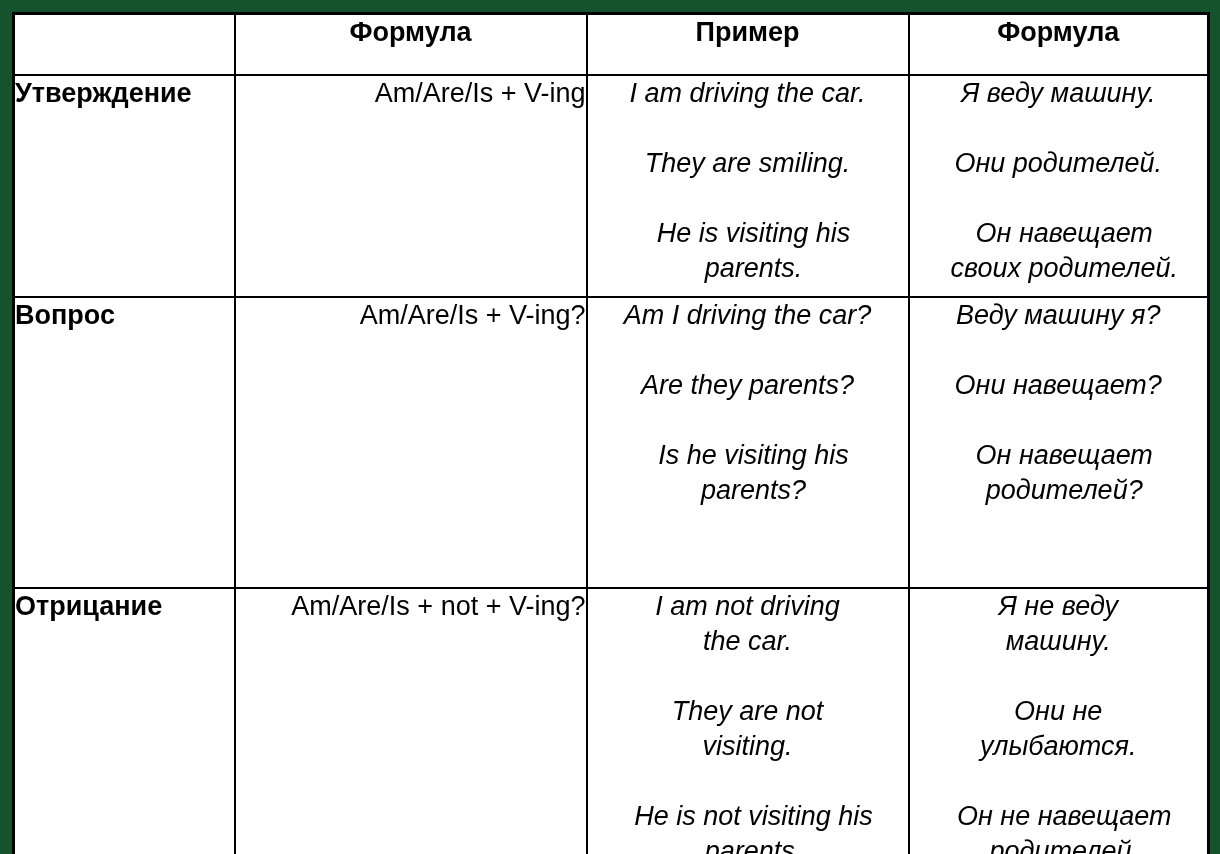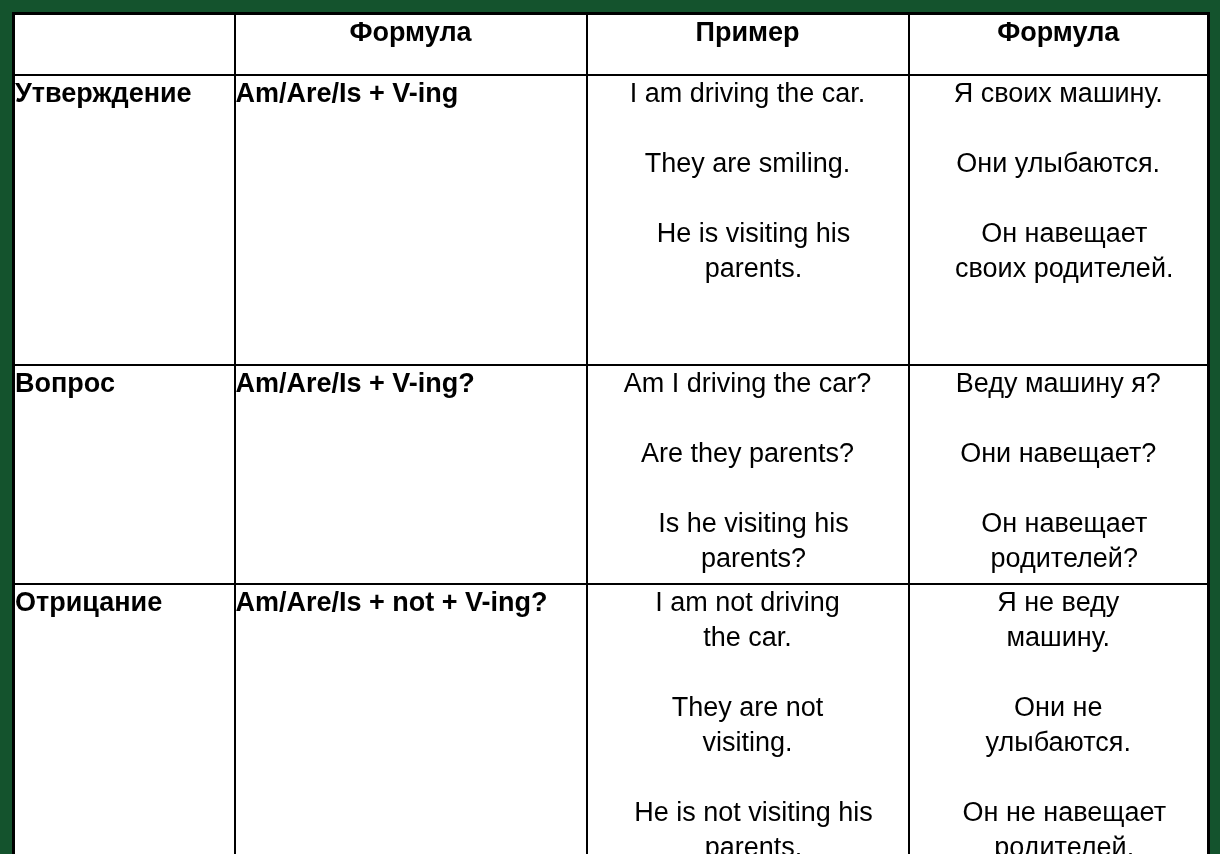--- a/index.html
+++ b/index.html
@@ -30,40 +30,41 @@
     vertical-align: top;
     padding: 0;
     overflow: hidden;
   }
   col.c0 { width: 221px; }
   col.c1 { width: 352px; }
   col.c2 { width: 322px; }
   col.c3 { width: 300px; }
 
   tr.header-row { height: 61px; }
-  tr.body-row-0 { height: 290px; }
-  tr.body-row-1 { height: 219px; }
+  tr.body-row-0 { height: 222px; }
+  tr.body-row-1 { height: 291px; }
   tr.body-row-2 { height: 300px; }
 
   th.col-header {
     font-weight: bold;
     text-align: center;
     vertical-align: middle;
   }
   th.row-label {
     font-weight: bold;
     text-align: left;
     padding: 19px 6px 0 12px;
   }
   td.formula-cell {
-    font-weight: bold;
-    text-align: left;
+    font-weight: normal;
+    text-align: right;
     padding-top: 19px;
   }
   td.sentences-cell {
+    font-style: italic;
     text-align: center;
     padding-top: 19px;
   }
   td.sentences-cell p {
     margin: 0 0 35px 0;
     white-space: pre-line;
   }
   td.sentences-cell p:last-child { margin-bottom: 0; margin-left: 12px; }
 </style>
 </head>
@@ -89,22 +90,22 @@
       <tr class="body-row-0">
         <th class="row-label">Утверждение</th>
         <td class="formula-cell">Am/Are/Is + V-ing</td>
         <td class="sentences-cell">
           <p>I am driving the car.</p>
           <p>They are smiling.</p>
           <p>He is visiting his
 parents.</p>
         </td>
         <td class="sentences-cell">
-          <p>Я своих машину.</p>
-          <p>Они улыбаются.</p>
+          <p>Я веду машину.</p>
+          <p>Они родителей.</p>
           <p>Он навещает
 своих родителей.</p>
         </td>
       </tr>
       <tr class="body-row-1">
         <th class="row-label">Вопрос</th>
         <td class="formula-cell">Am/Are/Is + V-ing?</td>
         <td class="sentences-cell">
           <p>Am I driving the car?</p>
           <p>Are they parents?</p>

